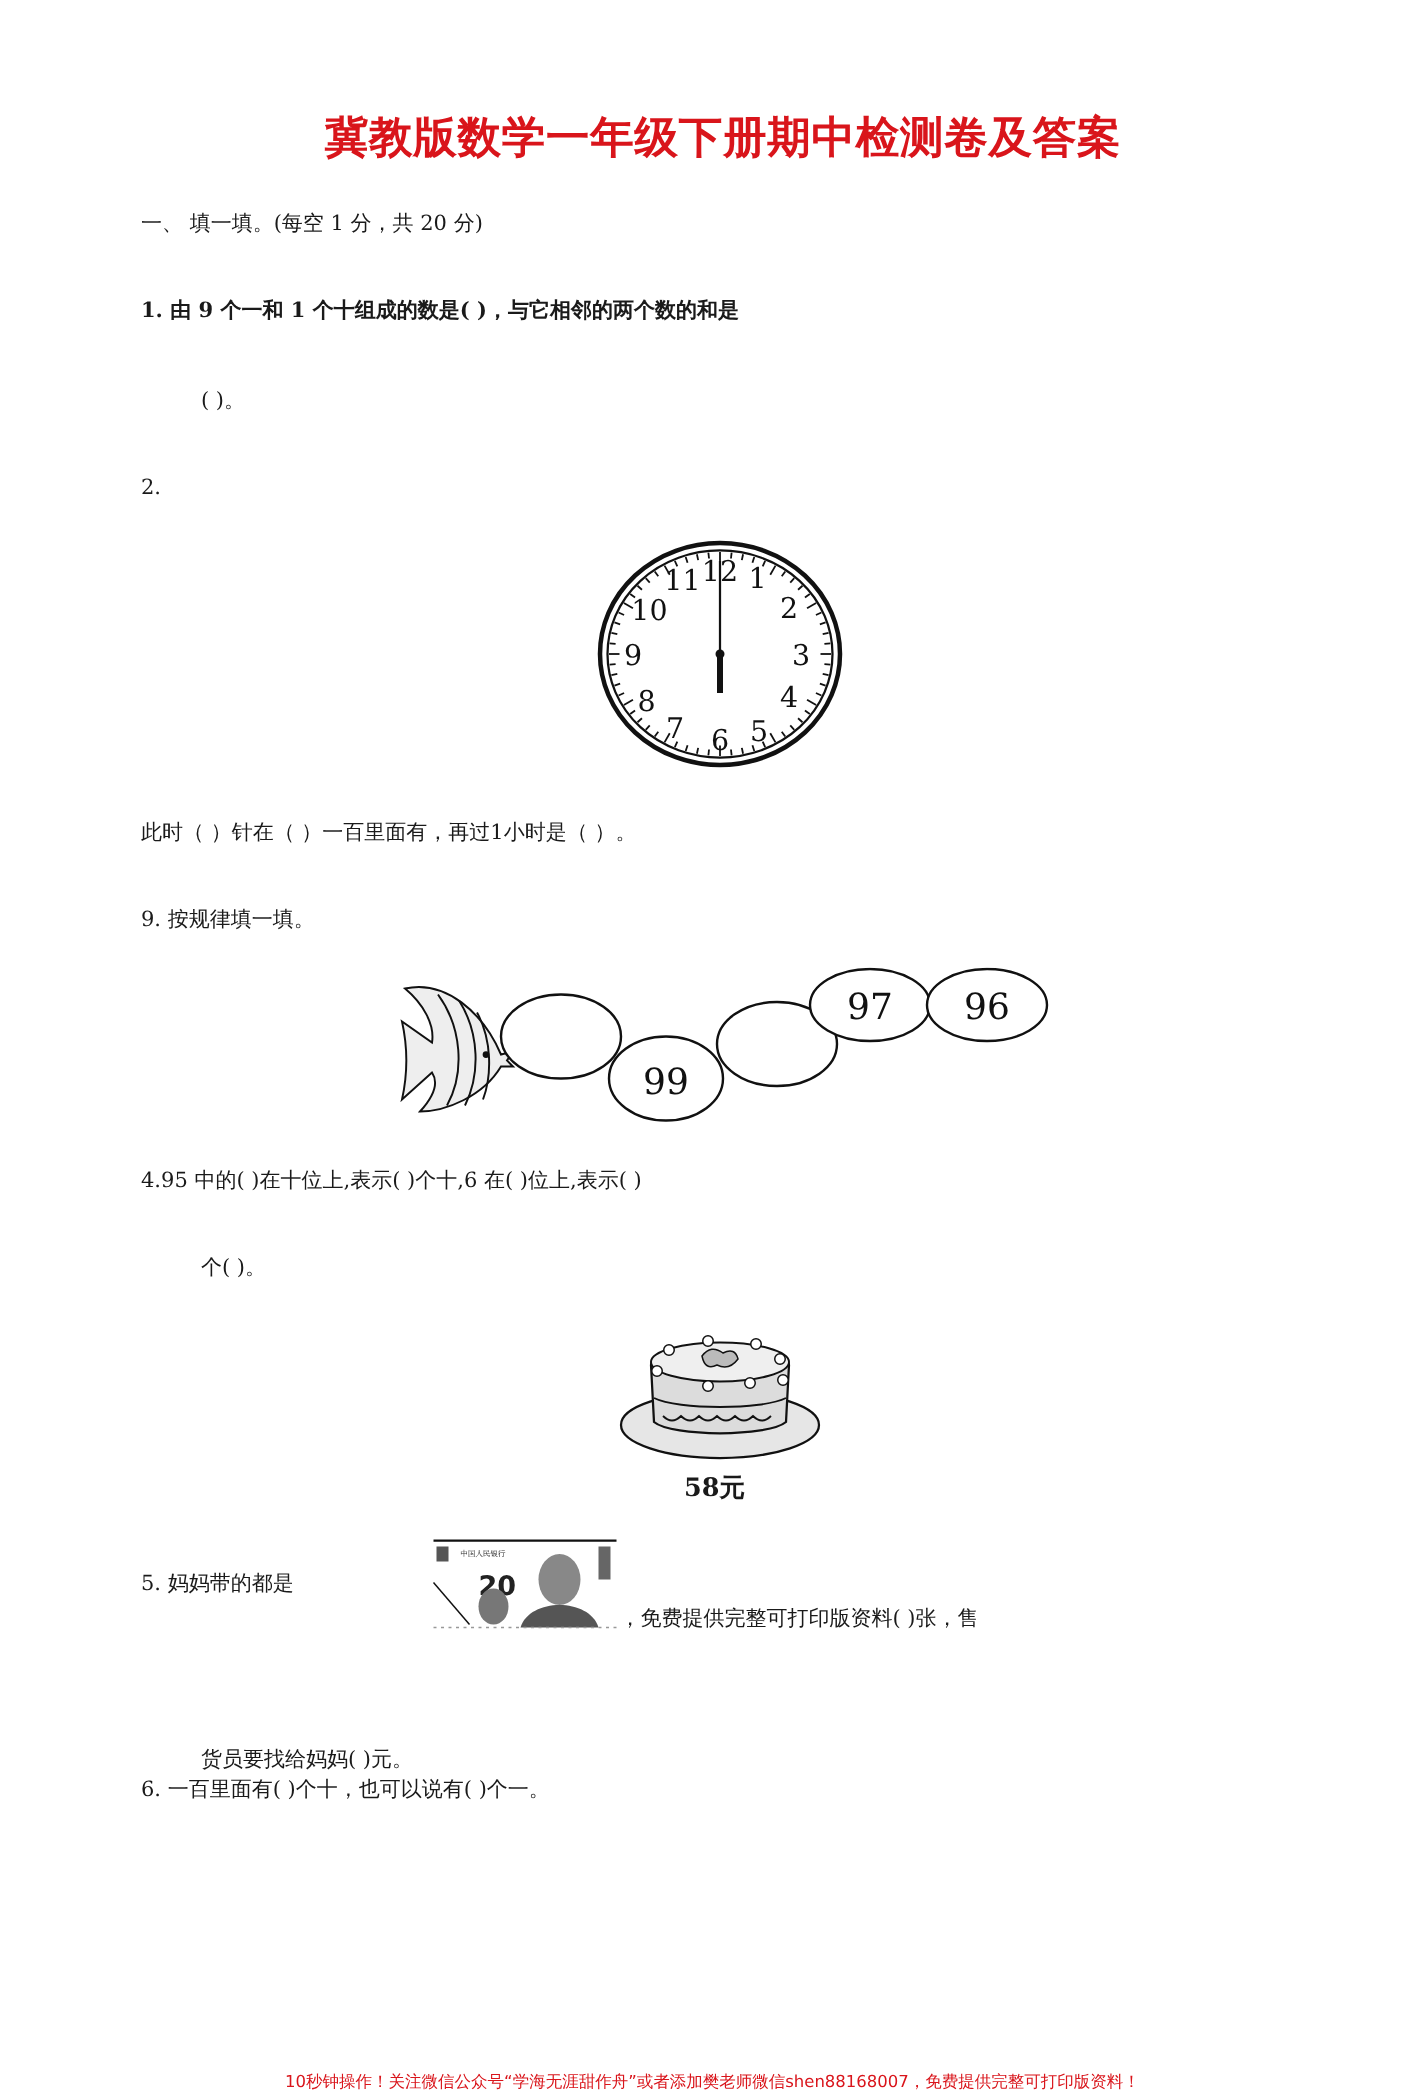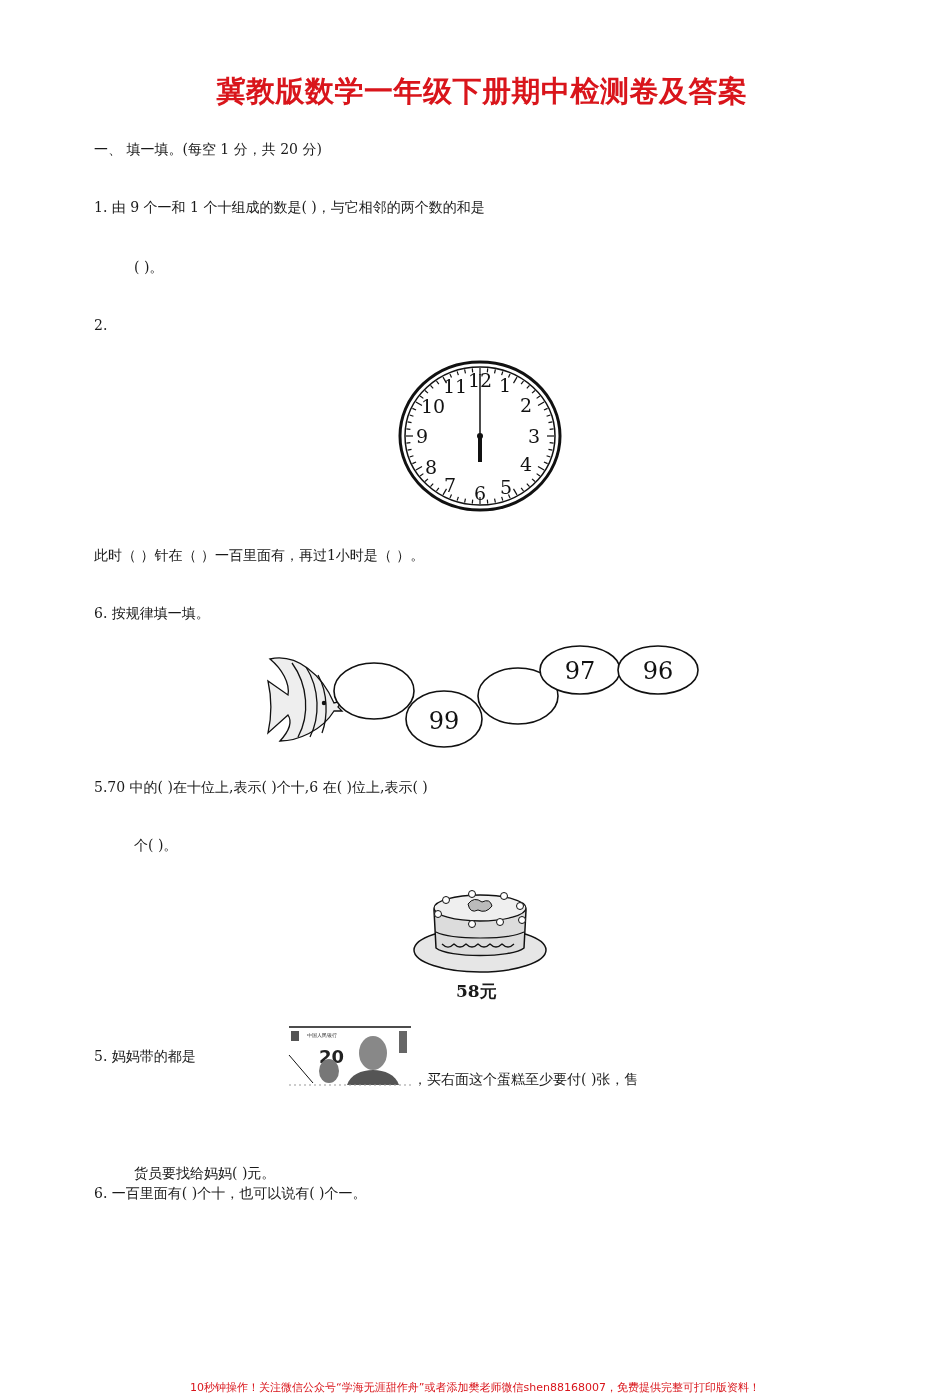--- a/index.html
+++ b/index.html
@@ -34,21 +34,21 @@
       font-size: 11px; color: #d9151b;
     }
   </style>
 </head>
 <body>
 
 <div class="title">冀教版数学一年级下册期中检测卷及答案</div>
 
 <div class="line" style="left:94px; top:134px;">一、  填一填。(每空 1 分，共 20 分)</div>
 
-<div class="line" style="left:94px; top:192px;">1.  由 9 个一和 1 个十组成的数是(       )，与它相邻的两个数的和是</div>
+<div class="line" style="left:94px; top:192px;font-weight:bold;">1.  由 9 个一和 1 个十组成的数是(       )，与它相邻的两个数的和是</div>
 <div class="line" style="left:134px; top:252px;">(       )。</div>
 
 <div class="line" style="left:94px; top:310px;">2.</div>
 
 <svg class="clock" viewBox="0 0 164 152">
   <ellipse cx="82" cy="76" rx="80" ry="74" fill="#fff" stroke="#111" stroke-width="3"></ellipse>
   <ellipse cx="82" cy="76" rx="75" ry="69" fill="none" stroke="#111" stroke-width="1.5"></ellipse>
   <g id="ticks" stroke="#111" stroke-width="1.2">
       <line x1="82" y1="8" x2="82" y2="15"></line>
       <line x1="89.73510628180635" y1="8.372511114957419" x2="89.31699242873574" y2="12.35059869643051"></line>
@@ -125,21 +125,21 @@
     <text x="35" y="53">10</text>
     <text x="57" y="33">11</text>
   </g>
   <line x1="82" y1="76" x2="82" y2="14" stroke="#111" stroke-width="1.5"></line>
   <line x1="82" y1="76" x2="82" y2="102" stroke="#111" stroke-width="4"></line>
   <circle cx="82" cy="76" r="3" fill="#111"></circle>
 </svg>
 
 <div class="line" style="left:94px; top:540px;">此时（       ）针在（       ）一百里面有，再过1小时是（       ）。</div>
 
-<div class="line" style="left:94px; top:598px;">6.  按规律填一填。</div>
+<div class="line" style="left:94px; top:598px;">9.  按规律填一填。</div>
 
 <svg class="snake" viewBox="0 0 440 105">
   <g stroke="#111" stroke-width="1.3" fill="#eee">
     <path d="M8,14 C35,8 60,30 72,58 L80,56 L76,62 L80,66 L72,66 C60,86 35,96 18,96 C28,85 30,76 26,70 L6,88 C10,70 10,54 6,36 L26,50 C28,38 20,24 8,14 Z"></path>
     <path d="M30,18 C46,40 48,70 36,92" fill="none"></path>
     <path d="M44,22 C58,44 58,72 48,92" fill="none"></path>
     <path d="M56,30 C66,48 66,72 60,88" fill="none"></path>
     <circle cx="62" cy="58" r="1.6" fill="#111"></circle>
   </g>
   <g fill="#fff" stroke="#111" stroke-width="1.6">
@@ -149,21 +149,21 @@
     <ellipse cx="318" cy="25" rx="40" ry="24"></ellipse>
     <ellipse cx="396" cy="25" rx="40" ry="24"></ellipse>
   </g>
   <g font-family="DejaVu Serif, serif" font-size="24" fill="#111" text-anchor="middle">
     <text x="182" y="84" id="seq2">99</text>
     <text x="318" y="34" id="seq4">97</text>
     <text x="396" y="34" id="seq5">96</text>
   </g>
 </svg>
 
-<div class="line" style="left:94px; top:772px;">5.70 中的(       )在十位上,表示(       )个十,6 在(       )位上,表示(       )</div>
+<div class="line" style="left:94px; top:772px;">4.95 中的(       )在十位上,表示(       )个十,6 在(       )位上,表示(       )</div>
 <div class="line" style="left:134px; top:830px;">个(       )。</div>
 
 <svg class="cake" viewBox="0 0 136 88">
   <ellipse cx="68" cy="62" rx="66" ry="22" fill="#e6e6e6" stroke="#111" stroke-width="1.5"></ellipse>
   <path d="M22,22 C22,8 114,8 114,22 L112,60 C100,70 36,70 24,60 Z" fill="#dcdcdc" stroke="#111" stroke-width="1.5"></path>
   <ellipse cx="68" cy="20" rx="46" ry="13" fill="#efefef" stroke="#111" stroke-width="1.3"></ellipse>
   <path d="M24,44 C40,52 96,52 112,44" fill="none" stroke="#111" stroke-width="1.2"></path>
   <path d="M30,56 q6,6 12,0 q6,6 12,0 q6,6 12,0 q6,6 12,0 q6,6 12,0 q6,6 12,0" fill="none" stroke="#111" stroke-width="1.2"></path>
   <g fill="#fff" stroke="#111" stroke-width="1">
     <circle cx="34" cy="12" r="3.5"></circle>
@@ -185,18 +185,18 @@
   <rect x="4" y="6" width="8" height="10" fill="#555"></rect>
   <text x="20" y="12" font-size="5" fill="#333" font-family="DejaVu Sans, sans-serif">中国人民银行</text>
   <text x="32" y="38" font-size="18" font-weight="bold" fill="#222" font-family="DejaVu Sans, sans-serif" id="note-value">20</text>
   <ellipse cx="42" cy="46" rx="10" ry="12" fill="#777"></ellipse>
   <ellipse cx="86" cy="28" rx="14" ry="17" fill="#888"></ellipse>
   <path d="M60,60 C66,40 106,40 112,60 Z" fill="#555"></path>
   <rect x="112" y="6" width="8" height="22" fill="#666"></rect>
   <line x1="2" y1="30" x2="26" y2="58" stroke="#111" stroke-width="1"></line>
   <line x1="2" y1="60" x2="124" y2="60" stroke="#999" stroke-width="1" stroke-dasharray="2,3"></line>
 </svg>
-<div class="line" style="left:413px; top:1064px;">，买右面这个蛋糕至少要付(       )张，售</div>
+<div class="line" style="left:413px; top:1064px;">，免费提供完整可打印版资料(       )张，售</div>
 <div class="line" style="left:134px; top:1122px;margin-top:36px;">货员要找给妈妈(       )元。</div>
 
 <div class="line" style="left:94px; top:1178px;">6.  一百里面有(       )个十，也可以说有(       )个一。</div>
 
 <div class="footer">10秒钟操作！关注微信公众号“学海无涯甜作舟”或者添加樊老师微信shen88168007，免费提供完整可打印版资料！</div>
 
 </body></html>

